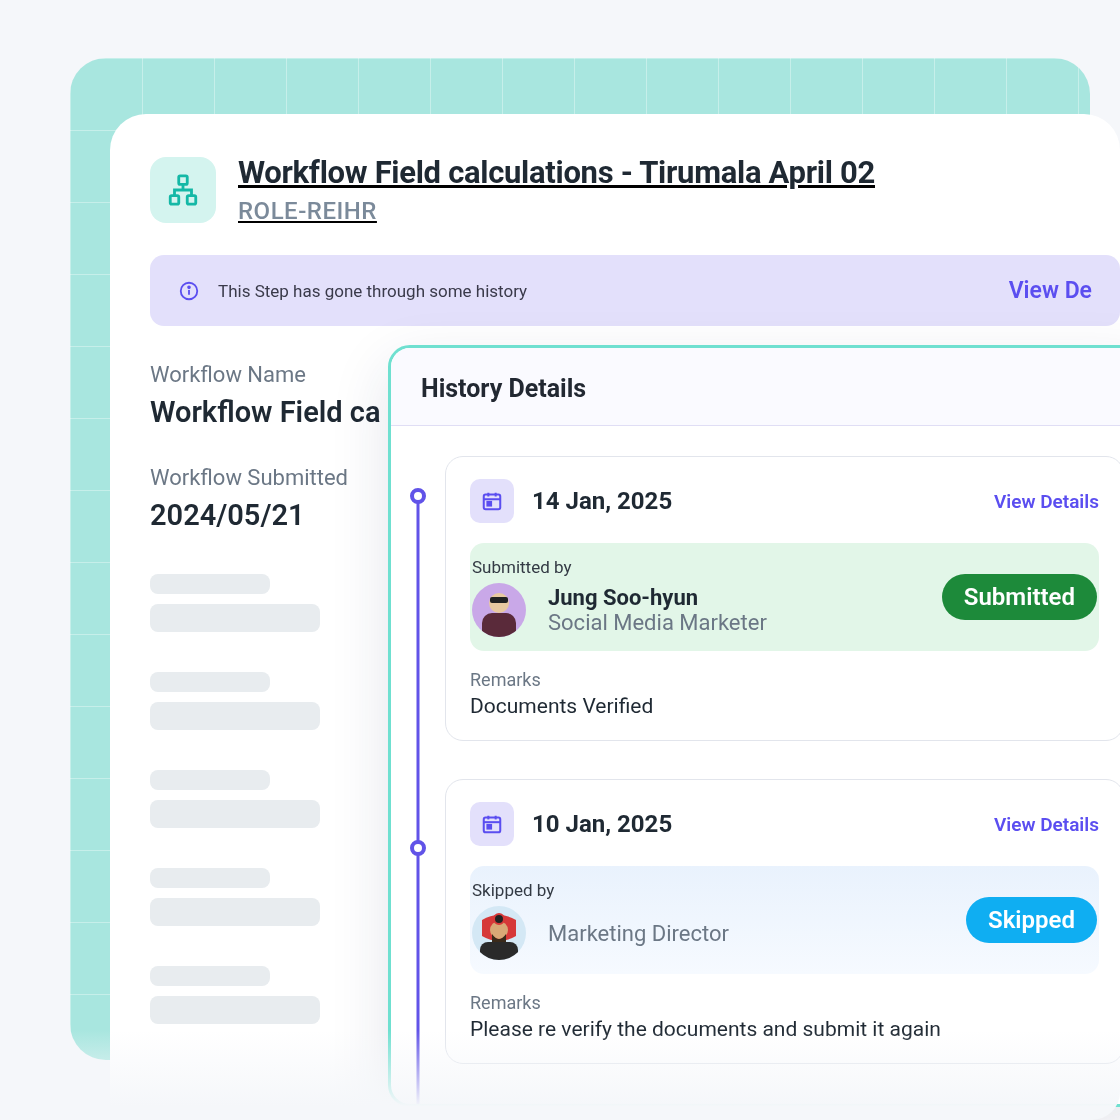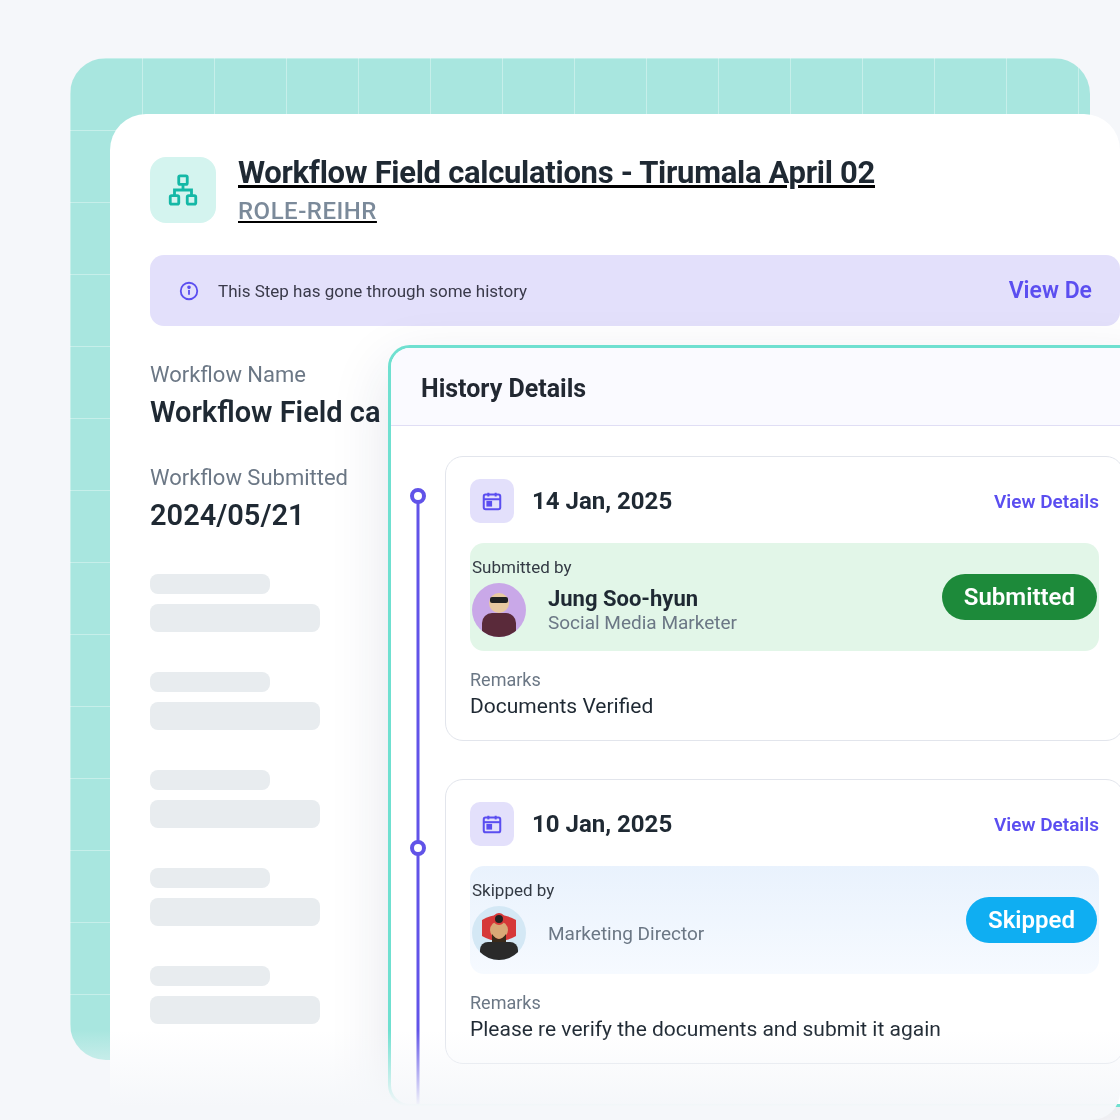--- a/index.html
+++ b/index.html
@@ -246,21 +246,21 @@
     flex-shrink: 0;
     background-size: cover;
     background-position: center;
   }
   .actor-name {
     font-size: 22px;
     font-weight: 700;
     color: #1f2933;
   }
   .actor-role {
-    font-size: 19px;
+    font-size: 22px;
     color: #6b7785;
   }
   .status-pill {
     padding: 9px 22px;
     border-radius: 999px;
     font-size: 24px;
     font-weight: 600;
     color: #fff;
   }
   .status-pill.submitted { background: #1d8a3a; }

